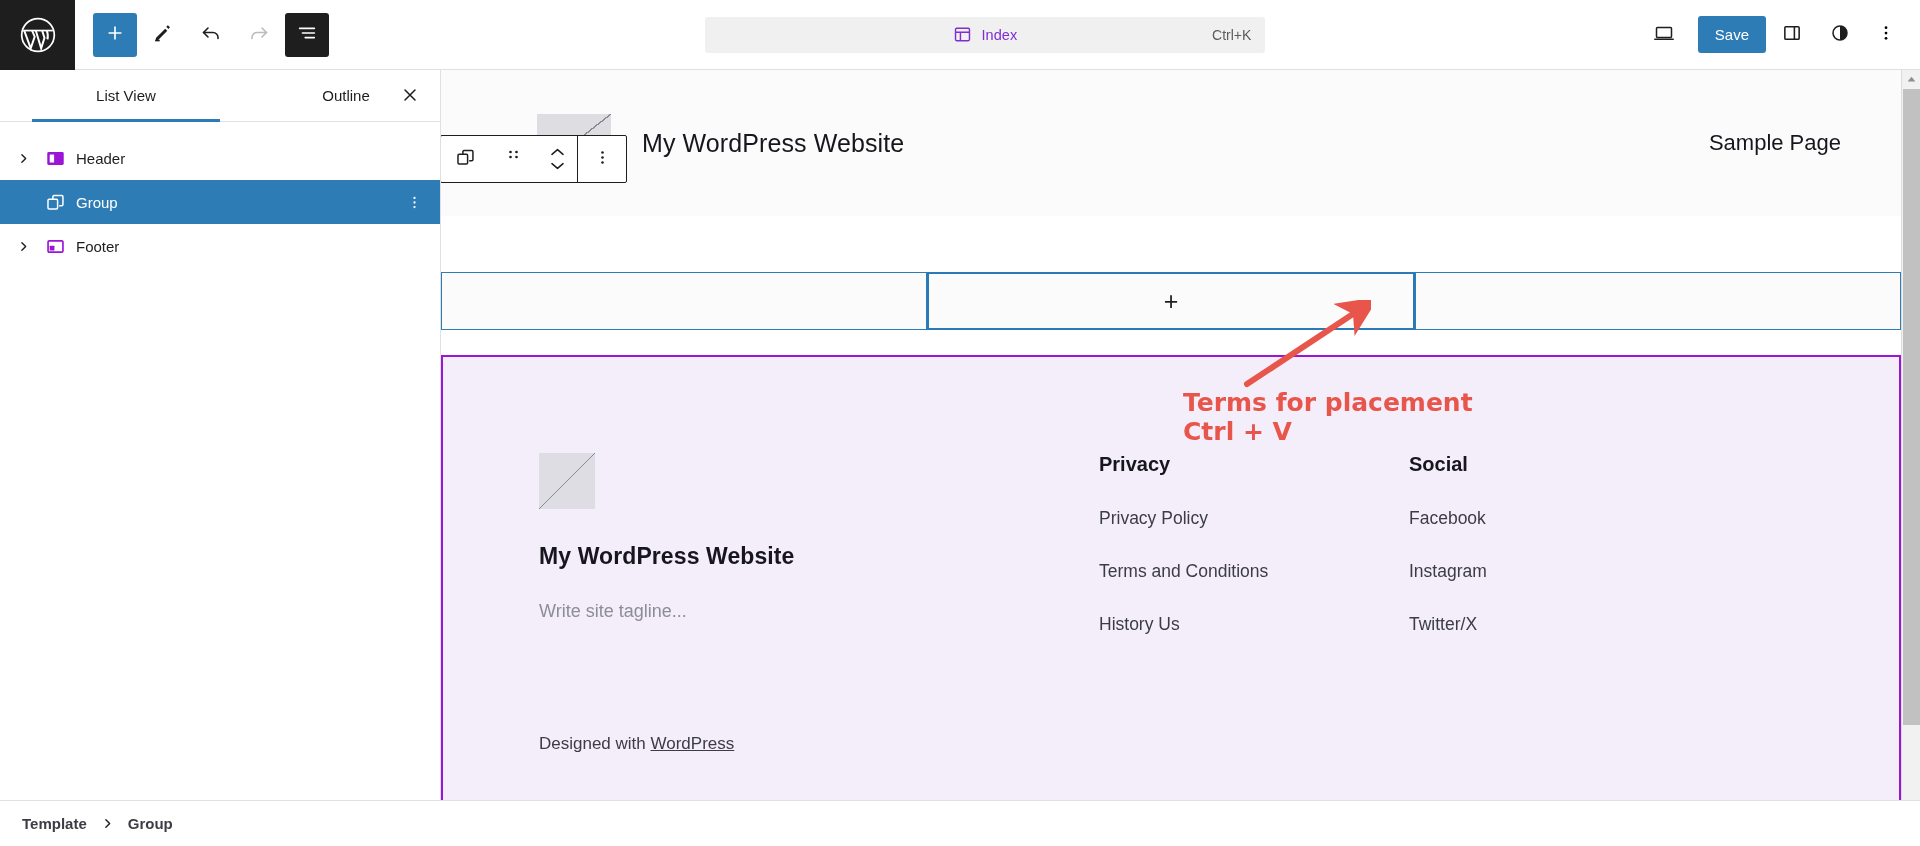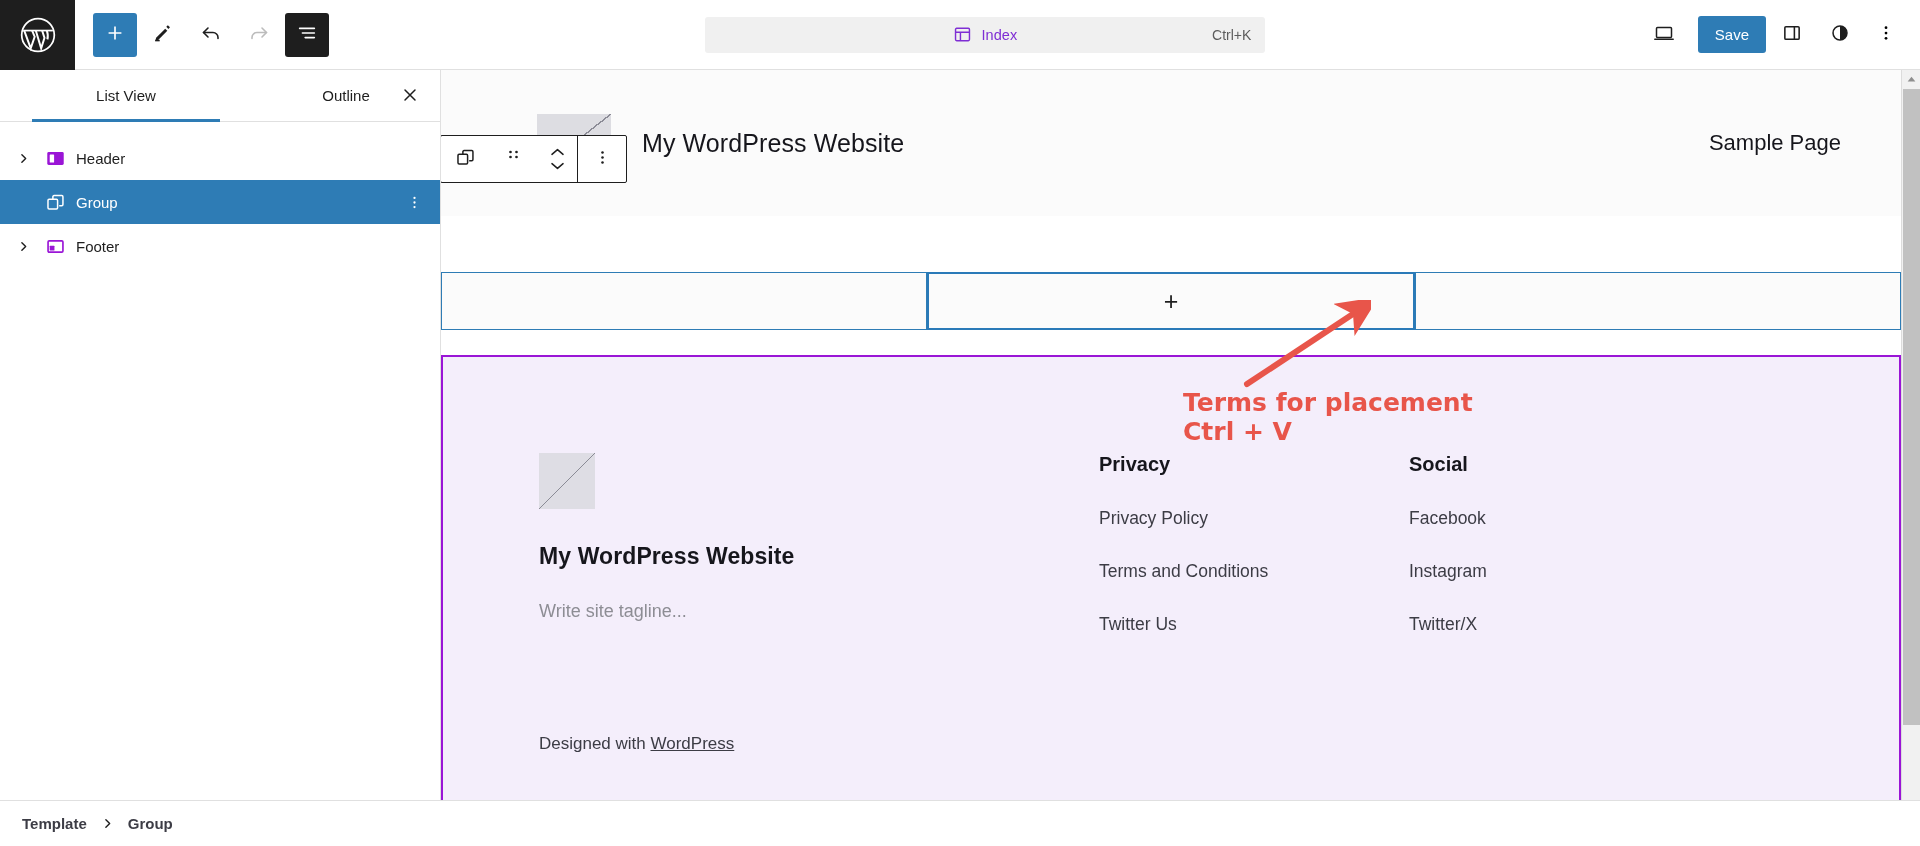--- a/index.html
+++ b/index.html
@@ -447,21 +447,21 @@
               <div class="f-credit">
                 <span>Designed with </span><a>WordPress</a>
               </div>
             </div>
 
             <div class="f-cols">
               <div class="f-col c2">
                 <div class="f-head">Privacy</div>
                 <div class="f-link">Privacy Policy</div>
                 <div class="f-link">Terms and Conditions</div>
-                <div class="f-link">Twitter Us</div>
+                <div class="f-link">History Us</div>
               </div>
               <div class="f-col c3">
                 <div class="f-head">Social</div>
                 <div class="f-link">Facebook</div>
                 <div class="f-link">Instagram</div>
                 <div class="f-link">Twitter/X</div>
               </div>
             </div>
           </div>
         </div>

